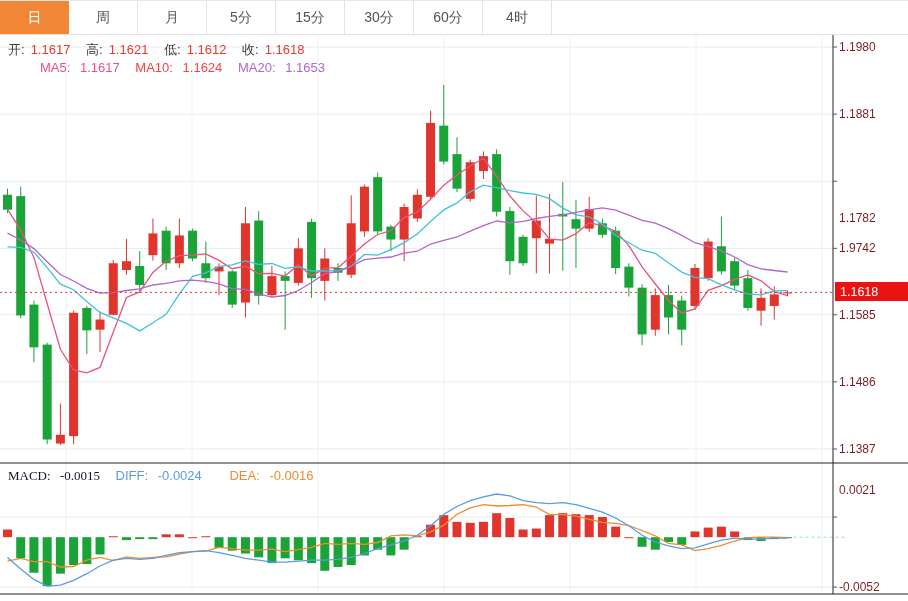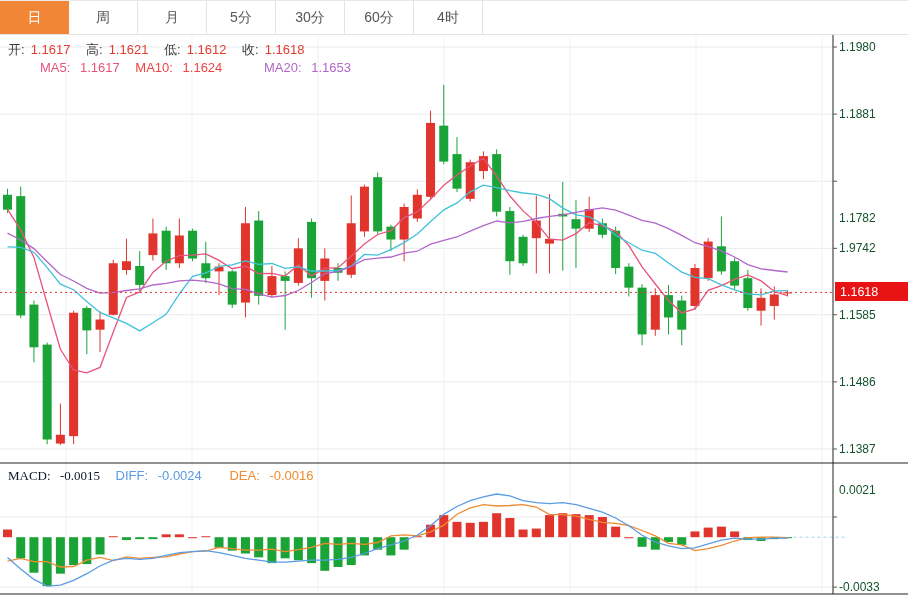--- a/index.html
+++ b/index.html
@@ -10,24 +10,24 @@
   #tabbar{position:absolute;left:0;top:0;width:908px;height:35px;background:#fff;
           border-top:1px solid #e8e8e8;border-bottom:1px solid #e3e3e3;display:flex;z-index:5;box-sizing:border-box;}
   .tab{width:69px;height:100%;display:flex;align-items:center;justify-content:center;
        font-size:14px;color:#555;border-right:1px solid #e3e3e3;cursor:pointer;box-sizing:border-box;background:#fff;}
   .tab.active{background:#f08636;color:#fff;border-right:none;}
   
   .readout{position:absolute;font-size:13px;z-index:4;white-space:nowrap;letter-spacing:0;}
   .readout span{margin-right:6px;}
   .lab{color:#3c3c3c;}
   .val-red{color:#e23b30;}
-  .ma5{color:#e8537d;margin-left:32px;} .ma10{color:#ef4444;} .ma20{color:#b266cc;margin-left:26px;}
+  .ma5{color:#e8537d;margin-left:32px;} .ma10{color:#ef4444;} .ma20{color:#b266cc;}
   .macd-g{color:#0f172a;font-family:Liberation Serif, serif;} .diff-b{color:#5a9ce2;} .dea-o{color:#ef8b31;margin-left:12px;}
   
-  .axis-label{position:absolute;left:839px;font-size:12px;color:#14532d;z-index:3;}
+  .axis-label{position:absolute;left:839px;font-size:12px;color:#7f1d1d;z-index:3;}
   #price-tag{position:absolute;left:835px;width:73px;height:19px;background:#e81414;color:#fff;
              font-size:12.5px;display:flex;align-items:center;padding-left:5px;z-index:4;box-sizing:border-box;}
 </style>
 </head>
 <body>
 
 <div id="stage">
 
   <svg id="chart-svg" width="908" height="601">
       <line x1="0" y1="47" x2="833" y2="47" stroke="#e7ebef" stroke-width="1"></line>
@@ -245,20 +245,21 @@
       <line x1="833" y1="449" x2="837" y2="449" stroke="#555" stroke-width="1"></line>
       <line x1="833" y1="517.0442" x2="837" y2="517.0442" stroke="#555" stroke-width="1"></line>
       <line x1="833" y1="587.1096" x2="837" y2="587.1096" stroke="#555" stroke-width="1"></line>
     </svg>
 
   <div id="tabbar">
       <div class="tab active">日</div>
       <div class="tab">周</div>
       <div class="tab">月</div>
       <div class="tab">5分</div>
+      <div class="tab">15分</div>
       <div class="tab">30分</div>
       <div class="tab">60分</div>
       <div class="tab">4时</div>
     </div>
 
   <div class="readout" style="left:8px;top:41px;">
     <span class="lab"><span>开:</span><span class="val-red">1.1617</span></span>
     <span class="lab"><span>高:</span><span class="val-red">1.1621</span></span>
     <span class="lab"><span>低:</span><span class="val-red">1.1612</span></span>
     <span class="lab"><span>收:</span><span class="val-red">1.1618</span></span>
@@ -280,15 +281,15 @@
 
   <div id="axis-labels">
       <div class="axis-label" style="top: 40px;">1.1980</div>
       <div class="axis-label" style="top: 107.113px;">1.1881</div>
       <div class="axis-label" style="top: 184px; margin-top: 27px;">1.1782</div>
       <div class="axis-label" style="top: 241.339px;">1.9742</div>
       <div class="axis-label" style="top: 307.774px;">1.1585</div>
       <div class="axis-label" style="top: 374.887px;">1.1486</div>
       <div class="axis-label" style="top: 442px;">1.1387</div>
       <div class="axis-label" style="top: 483px;">0.0021</div>
-      <div class="axis-label" style="top: 580.11px;">-0.0033</div>
+      <div class="axis-label" style="top: 580.11px;">-0.0052</div>
     </div>
 </div>
 
 </body></html>

